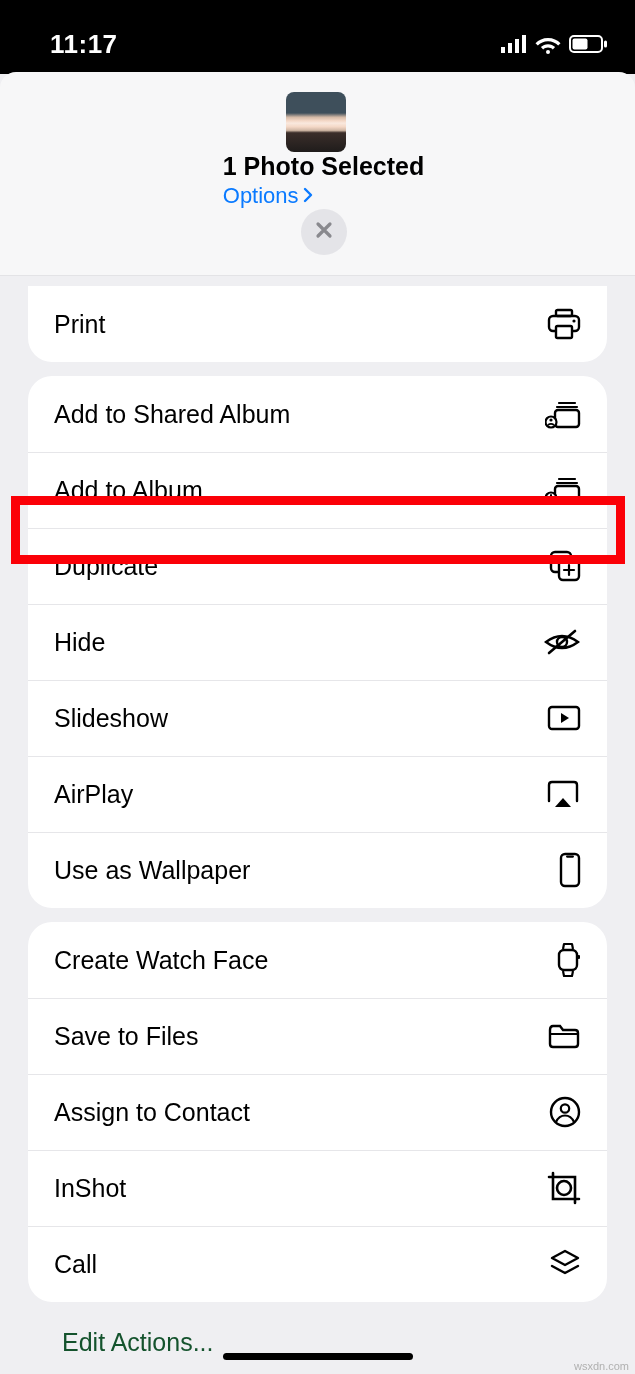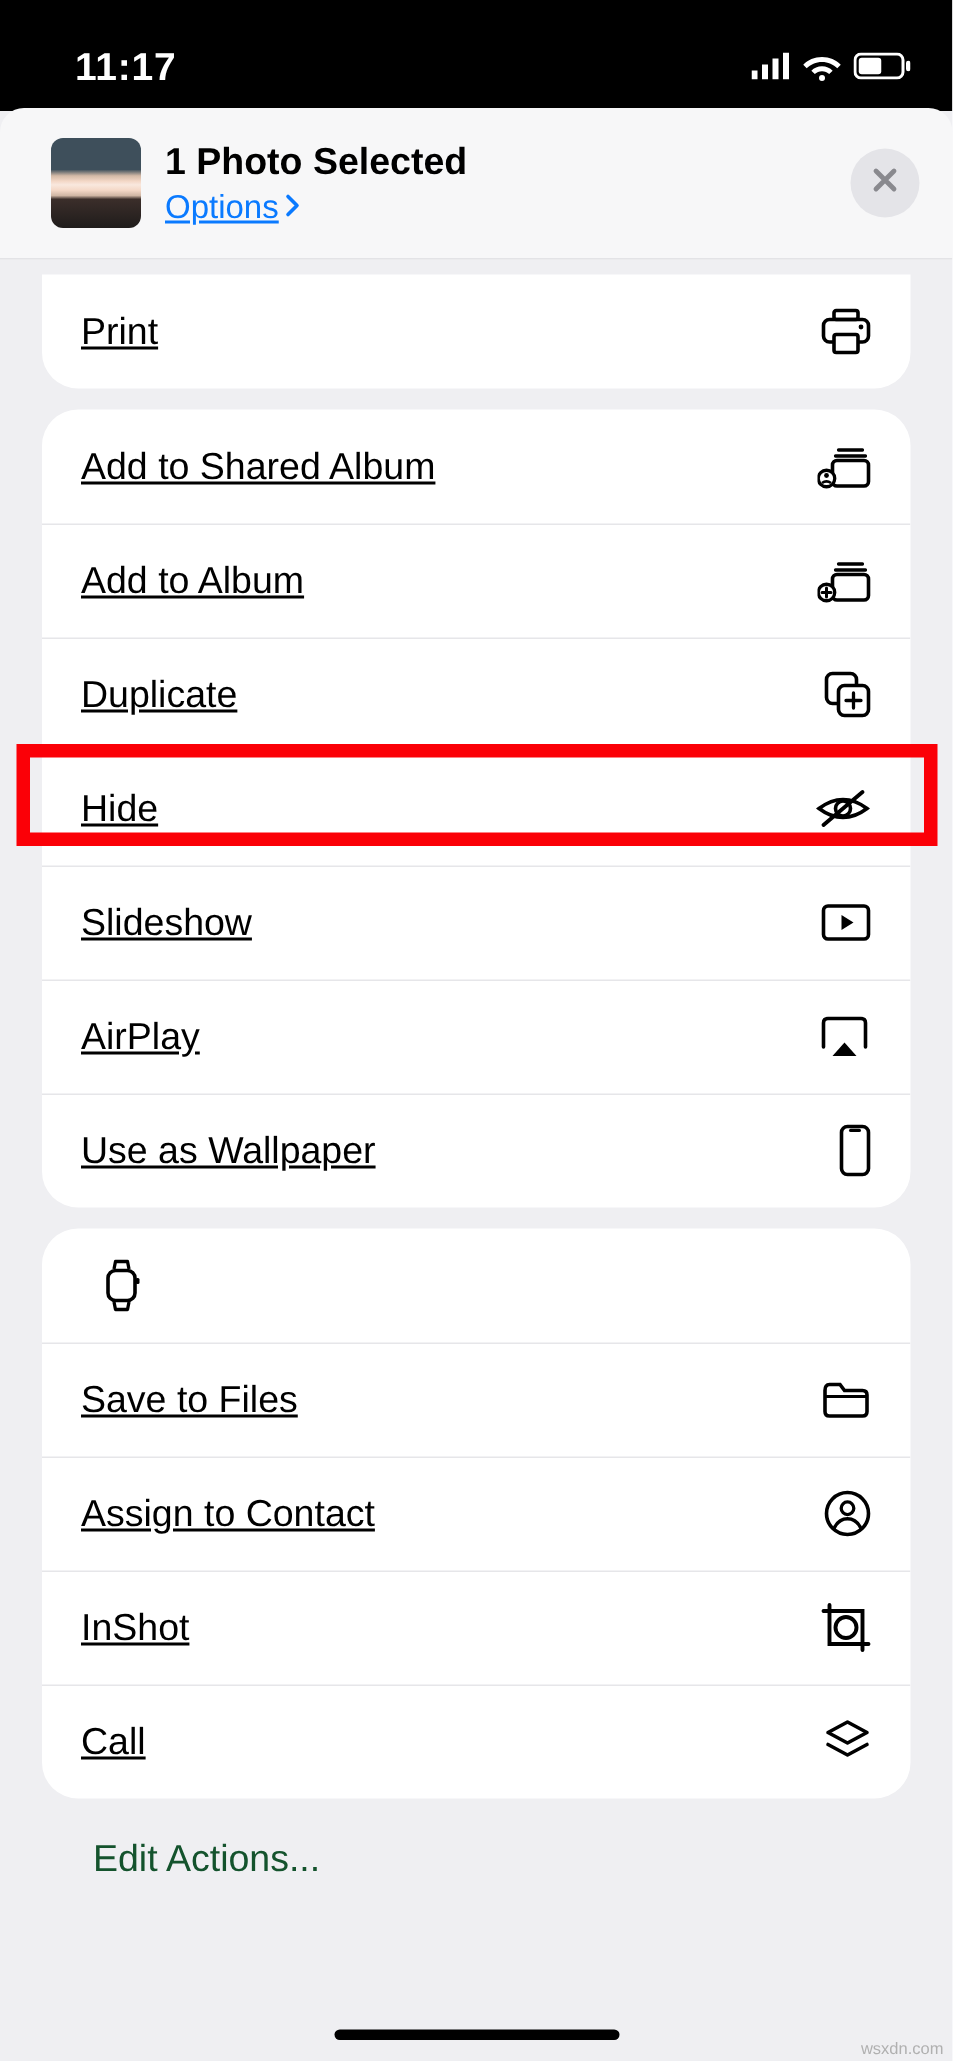--- a/index.html
+++ b/index.html
@@ -7,34 +7,34 @@
   .screen { width:635px; height:1374px; position:relative; background:#efeff2; overflow:hidden; }
 
   
   .status-bar { background:#000; height:74px; color:#fff; display:flex; align-items:center; justify-content:space-between; padding:14px 28px 0 50px; }
   .status-time { font-size:26px; font-weight:600; letter-spacing:0.5px; }
   .status-right { display:flex; align-items:center; gap:8px; }
   .status-right svg { display:block; }
 
   
   .sheet { border-radius:16px 16px 0 0; background:#f7f7f8; margin-top:-2px; }
-  .sheet-header { display:flex; align-items:center; padding:20px 22px 20px 34px; }
+  .sheet-header { display:flex; align-items:center; padding:20px 22px 20px 34px;flex-direction:column; }
   .thumb { width:60px; height:60px; border-radius:8px; background:linear-gradient(to bottom,#3e4f5b 0%,#3e4f5b 35%,#d3b9a6 42%,#f4d8c7 48%,#f9e8de 52%,#f4d8c7 58%,#cfb6a4 64%,#3b2e2a 68%,#1f1c1b 100%); flex:0 0 auto; margin-right:16px; }
   .header-text { flex:1; }
   .header-title { font-size:25px; font-weight:700; color:#000; }
-  .header-options { font-size:22px; color:#0a7aff; font-weight:400; display:flex; align-items:center; gap:4px; margin-top:2px;text-decoration:underline; }
+  .header-options { font-size:22px; color:#0a7aff; font-weight:400; display:flex; align-items:center; gap:4px; margin-top:2px; }
   .close-btn { width:46px; height:46px; border-radius:50%; background:#e4e4e8; display:flex; align-items:center; justify-content:center; flex:0 0 auto; }
 
   .divider { height:1px; background:#e3e3e6; }
 
   
   .content { padding:0 28px; }
   .group { background:#fff; border-radius:24px; margin-top:14px; overflow:hidden; }
   .group.first { margin-top:10px; border-top-left-radius:0; border-top-right-radius:0;}
-  .row { display:flex; align-items:center; justify-content:space-between; padding:0 26px; height:76px; position:relative;text-decoration:underline; }
+  .row { display:flex; align-items:center; justify-content:space-between; padding:0 26px; height:76px; position:relative; }
   .row + .row::before { content:""; position:absolute; top:0; left:0; right:0; height:1px; background:#e6e6e9; }
   .row-label { font-size:25px; color:#000; font-weight:400; }
   .row-icon { width:40px; display:flex; justify-content:flex-end; }
   .row-icon svg { display:block; }
 
   
   .highlight { position:absolute; border:9px solid #fb0007; left:11px; width:614px; pointer-events:none; }
 
   .edit-actions { font-size:25px; color:#14532d; font-weight:400; padding:26px 0 28px 34px; }
 
@@ -193,20 +193,21 @@
               <rect x="7" y="3.5" width="8" height="2.2" rx="1.1" fill="#000"></rect>
             </svg>
         </div>
       </div>
 
     </div>
 
     <div class="group">
 
       <div class="row">
+        <div class="row-label">Create Watch Face</div>
         <div class="row-icon">
           <svg width="26" height="36" viewBox="0 0 26 36">
               <rect x="4" y="8" width="18" height="20" rx="5" fill="none" stroke="#000" stroke-width="2.4"></rect>
               <path d="M8 7 L9 2 L17 2 L18 7 M8 29 L9 34 L17 34 L18 29" fill="none" stroke="#000" stroke-width="2.2" stroke-linejoin="round"></path>
               <rect x="22.5" y="13" width="2.5" height="4" rx="1" fill="#000"></rect>
             </svg>
         </div>
       </div>
 
       <div class="row">

